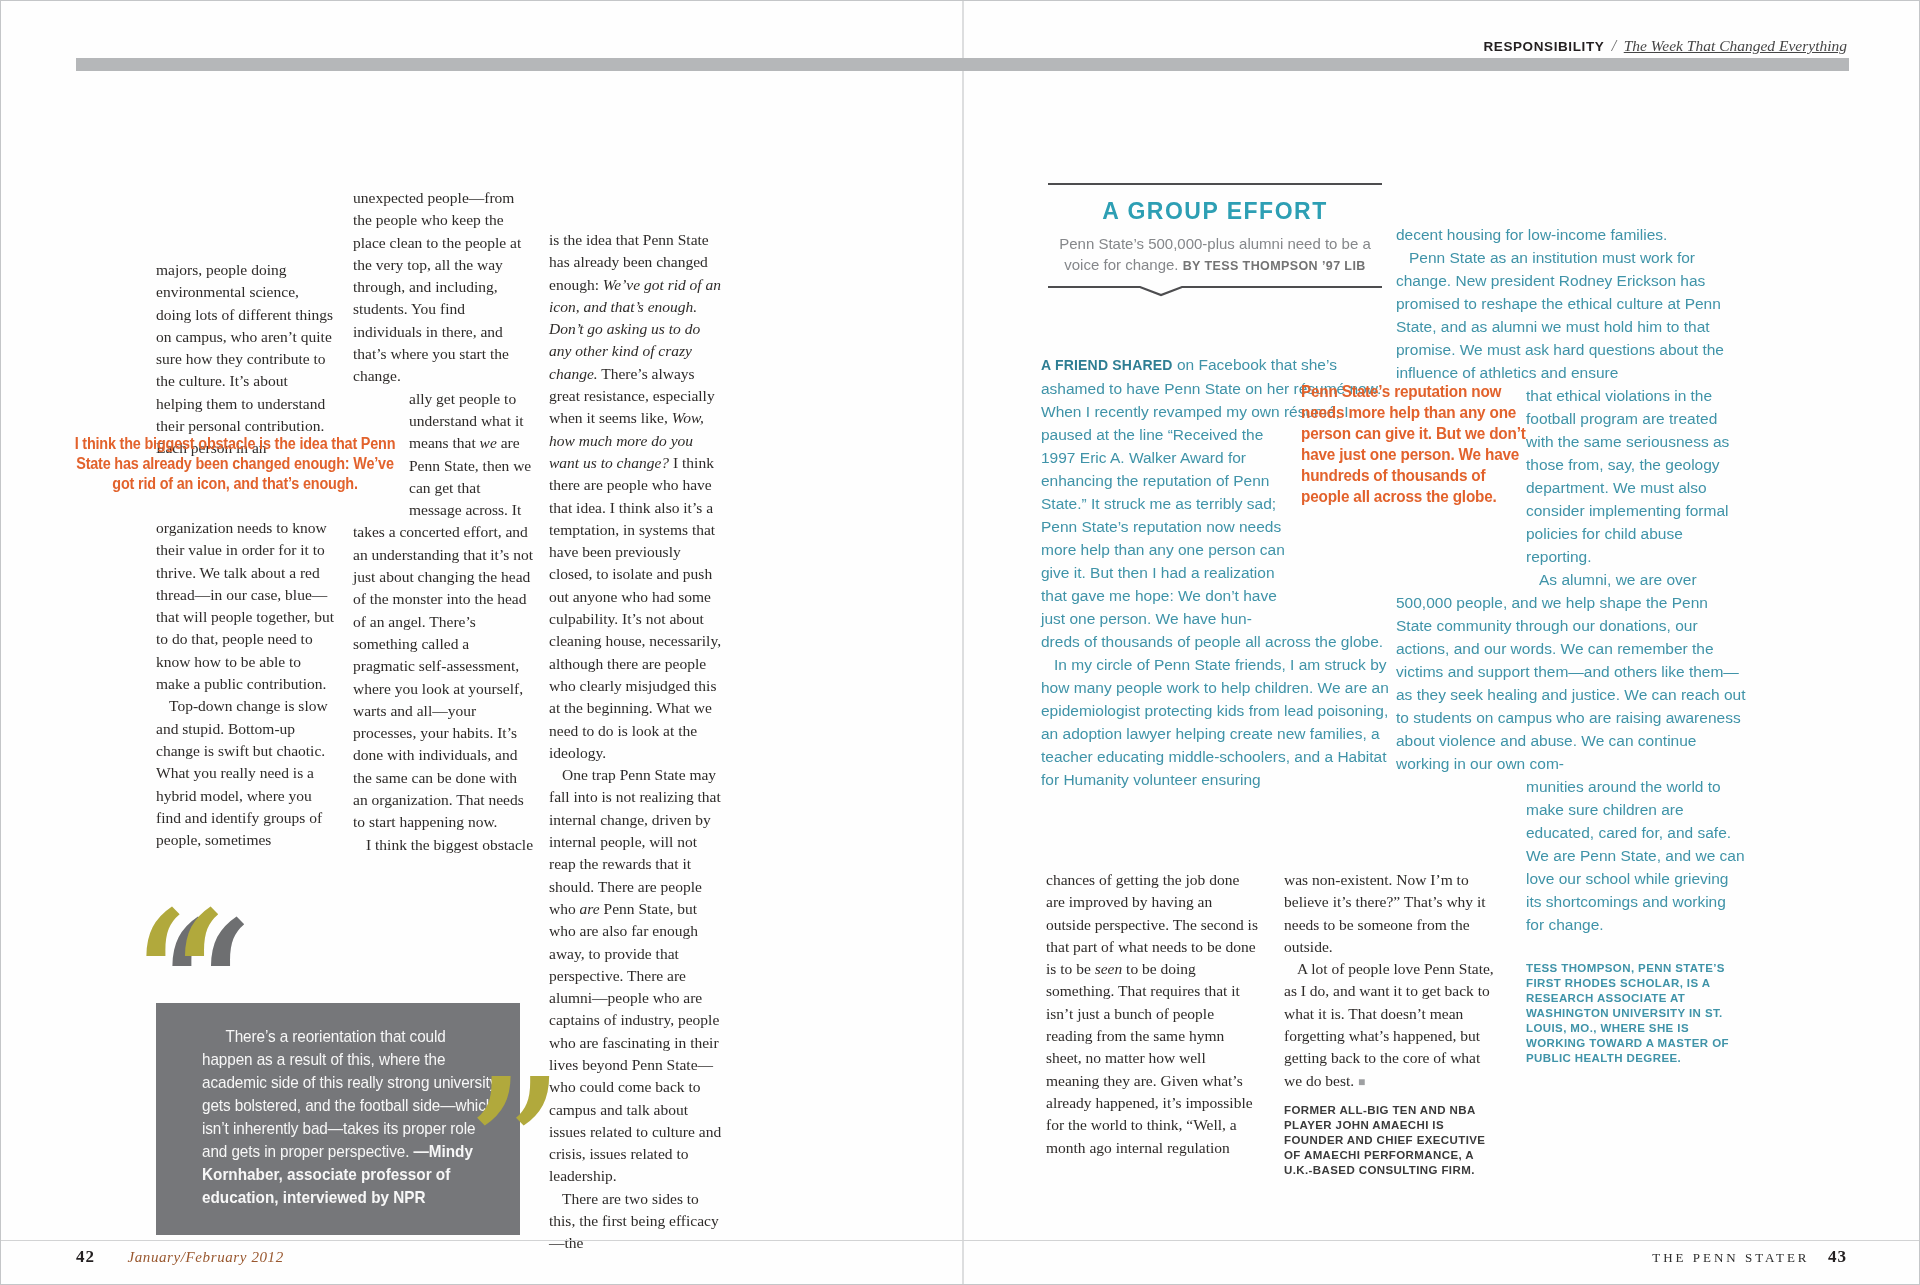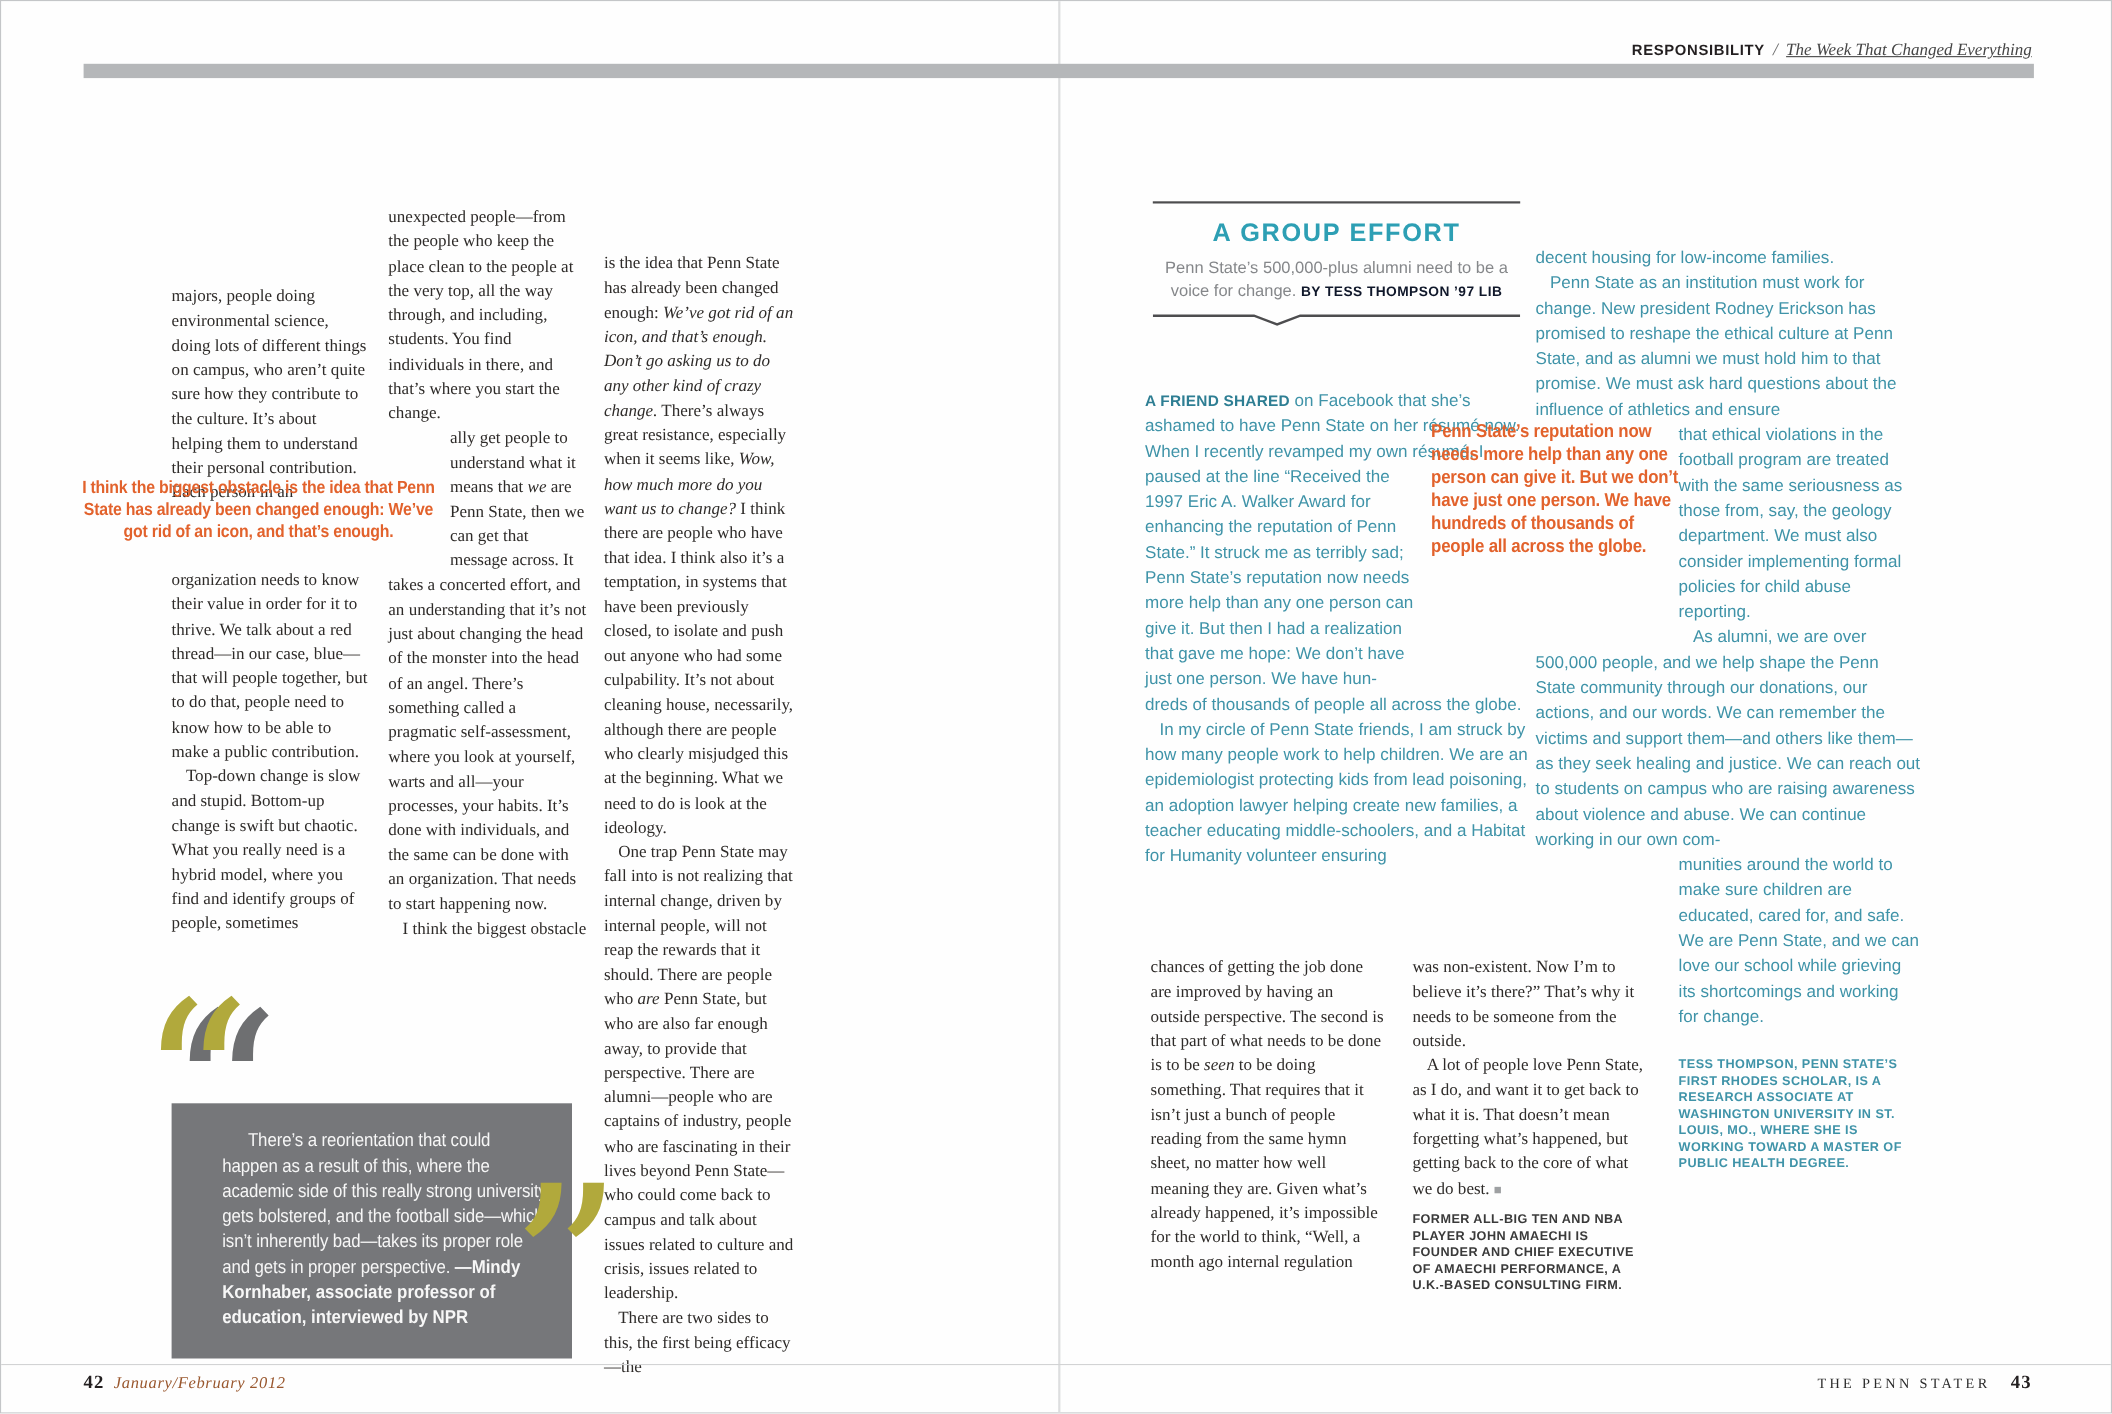--- a/index.html
+++ b/index.html
@@ -50,29 +50,29 @@
   .graybox-text .bold{letter-spacing:0;}
   .bigquote{font-family:"DejaVu Serif",serif;font-size:200px;line-height:200px;}
   .oq{left:125px;top:885px;width:130px;height:130px;}
   .oq .shadow{position:absolute;left:26px;top:10px;color:var(--quote-mark-shadow);}
   .oq .front{position:absolute;left:0;top:0;color:var(--quote-mark-olive);}
   .cq{left:462px;top:1052px;color:var(--quote-mark-olive);}
 
   .footer-rule{left:0;top:1239px;width:100%;height:1px;background:#d2d3d4;}
   .footer-left{left:75px;top:1246px;white-space:nowrap;}
   .folio-num{font:bold 17px "Liberation Serif",serif;color:#231f20;letter-spacing:1px;}
-  .folio-issue{font:italic 15px "Liberation Serif",serif;color:var(--footer-accent);margin-left:4px;letter-spacing:.6px;}
+  .folio-issue{font:italic 15px "Liberation Serif",serif;color:var(--footer-accent);margin-left:28px;letter-spacing:.6px;}
   .footer-right{right:72px;top:1246px;text-align:right;white-space:nowrap;}
   .folio-mag{font:13px "Liberation Serif",serif;color:#2b2b2b;letter-spacing:3px;margin-right:14px;}
 
   .headline{left:1047px;top:182px;width:334px;text-align:center;}
   .hl-rule{height:2px;background:#4d4d4f;}
   .hl-title{margin-top:13px;font:bold 23px "Liberation Sans",sans-serif;color:var(--teal-heading);letter-spacing:1.5px;}
   .hl-dek{margin-top:8px;font:15px/21px "Liberation Sans",sans-serif;color:var(--dek-gray);}
-  .hl-byline{font:bold 12.5px "Liberation Sans",sans-serif;color:#0f172a;letter-spacing:.4px;}
+  .hl-byline{font:bold 12.5px "Liberation Sans",sans-serif;color:#737373;letter-spacing:.4px;}
   .hl-chevron{margin-top:9px;display:block;}
 
   .teal-col{font:15.5px/23px "Liberation Sans",sans-serif;color:var(--teal-body);}
   .lead{font-weight:bold;color:var(--teal-lead);font-size:14px;letter-spacing:.2px;}
   .colA{left:1040px;top:352px;width:350px;}
   .colA .wrapA{width:252px;}
   .colR{left:1395px;top:222px;width:352px;}
   .colR .wrapR{margin-left:130px;width:222px;}
 
   .credit{font:bold 11.5px/15px "Liberation Sans",sans-serif;letter-spacing:.4px;}

